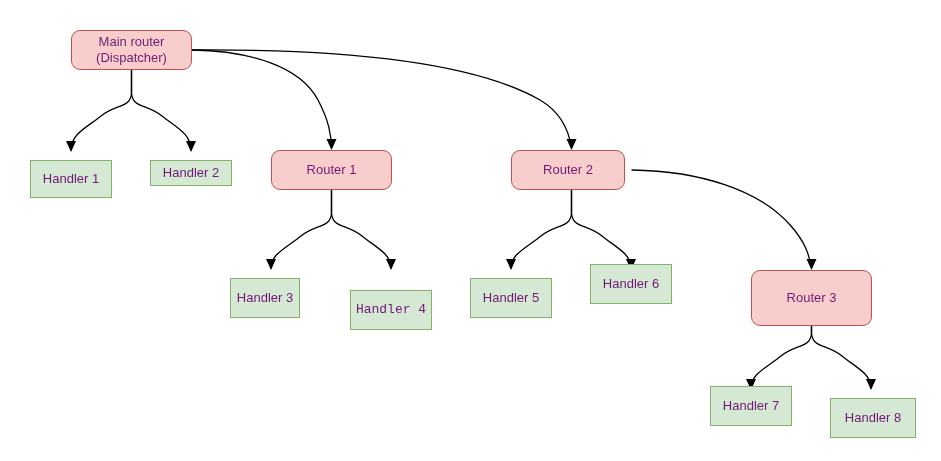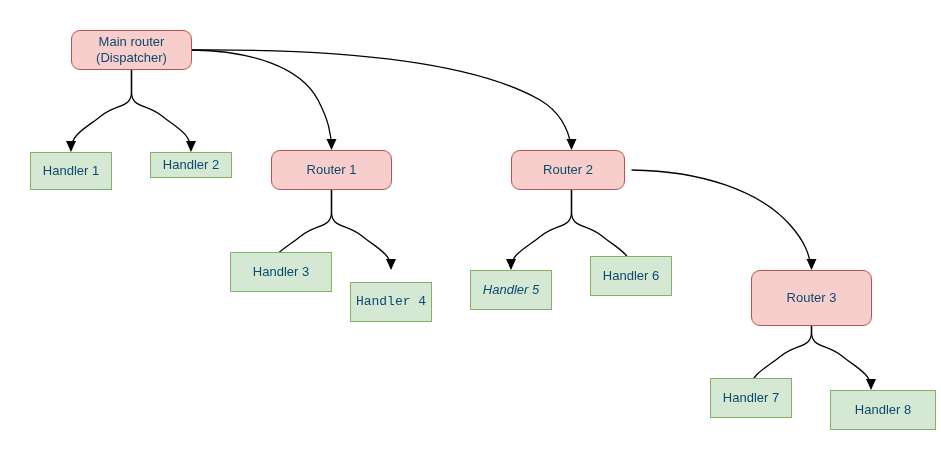--- a/index.html
+++ b/index.html
@@ -28,34 +28,35 @@
   }
   .node {
     position: absolute;
     box-sizing: border-box;
     display: flex;
     align-items: center;
     justify-content: center;
     text-align: center;
     font-size: 13px;
     line-height: 1.25;
-    color: #0c4a6e;
+    color: #701a75;
     border-width: 1px;
     border-style: solid;
     white-space: pre-line;
   }
   .node-router {
     background: #f8cecc;
     border-color: #b85450;
     border-radius: 9px;
   }
   .node-handler {
     background: #d5e8d4;
     border-color: #82b366;
     border-radius: 0;
+    margin-top: 8px;
   }
   .edge-path {
     fill: none;
     stroke: #000000;
     stroke-width: 1.3px;
     stroke-linecap: round;
   }
   .edge-head {
     fill: #000000;
     stroke: none;
@@ -89,21 +90,21 @@
       <path d="M 746 379 L 751 390 L 756 379 Z" class="edge-head"></path>
       <path d="M 866 379 L 871 390 L 876 379 Z" class="edge-head"></path>
     </svg>
   <div id="node-layer">
       <div class="node node-router" style="left: 71px; top: 30px; width: 121px; height: 40px;"><span>Main router
 (Dispatcher)</span></div>
       <div class="node node-handler" style="left: 30px; top: 152px; width: 82px; height: 38px;"><span>Handler 1</span></div>
       <div class="node node-handler" style="left: 150px; top: 152px; width: 82px; height: 26px;"><span>Handler 2</span></div>
       <div class="node node-router" style="left: 271px; top: 150px; width: 121px; height: 40px; text-align: right;"><span>Router 1</span></div>
       <div class="node node-router" style="left: 511px; top: 150px; width: 114px; height: 40px;"><span>Router 2</span></div>
-      <div class="node node-handler" style="left: 230px; top: 252px; width: 102px; height: 40px;"><span>Handler 3</span></div>
+      <div class="node node-handler" style="left: 230px; top: 270px; width: 70px; height: 40px;"><span>Handler 3</span></div>
       <div class="node node-handler" style="left: 350px; top: 282px; width: 82px; height: 40px; font-family: Liberation Mono, monospace;"><span>Handler 4</span></div>
-      <div class="node node-handler" style="left: 470px; top: 270px; width: 82px; height: 40px; font-style: italic;"><span>Handler 5</span></div>
+      <div class="node node-handler" style="left: 470px; top: 270px; width: 82px; height: 40px;"><span>Handler 5</span></div>
       <div class="node node-handler" style="left: 590px; top: 256px; width: 82px; height: 40px;"><span>Handler 6</span></div>
       <div class="node node-router" style="left: 751px; top: 270px; width: 121px; height: 56px;"><span>Router 3</span></div>
       <div class="node node-handler" style="left: 710px; top: 378px; width: 82px; height: 40px;"><span>Handler 7</span></div>
-      <div class="node node-handler" style="left: 830px; top: 390px; width: 106px; height: 40px;"><span>Handler 8</span></div>
+      <div class="node node-handler" style="left: 830px; top: 390px; width: 86px; height: 40px;"><span>Handler 8</span></div>
     </div>
 </div>
 
 </body></html>

